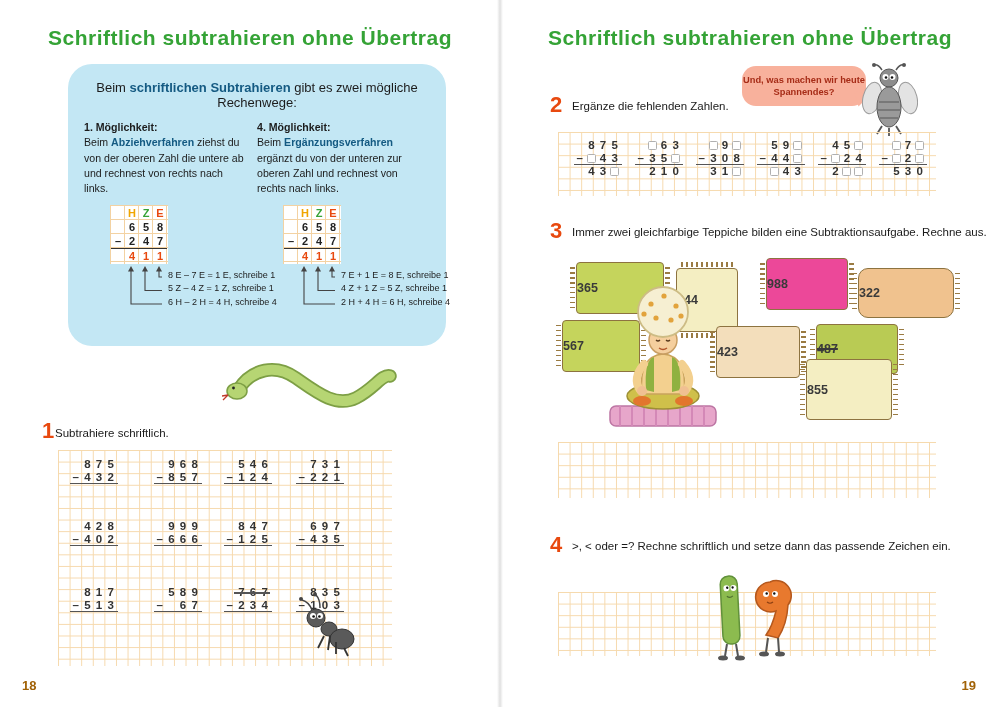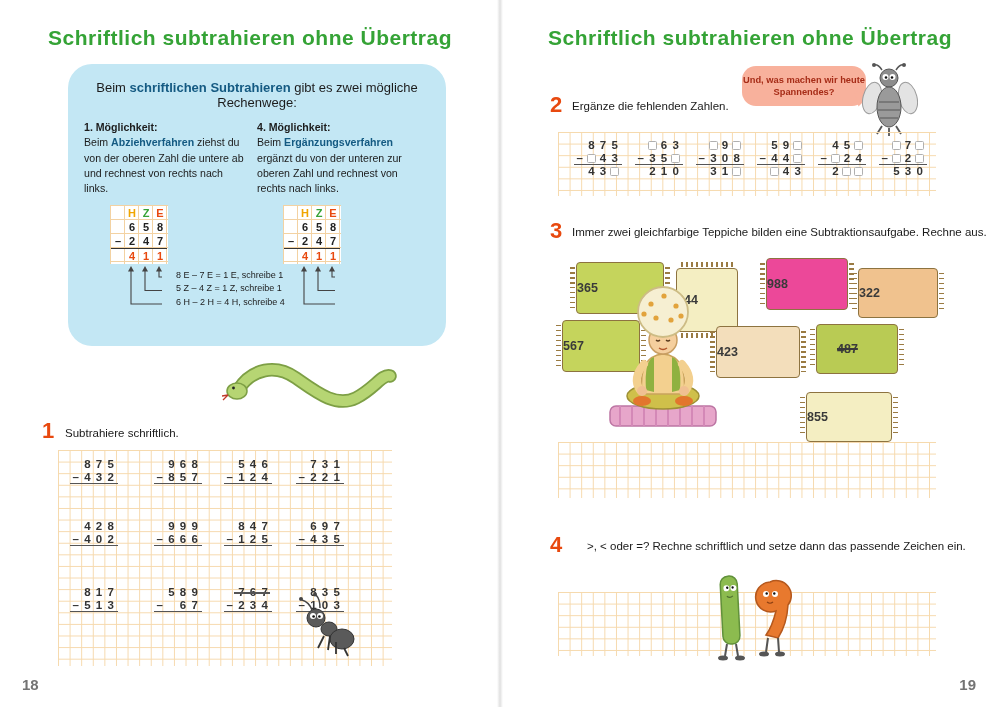--- a/index.html
+++ b/index.html
@@ -6,21 +6,21 @@
   body { font-family:"Liberation Sans", sans-serif; background:#fff; }
   .book { position:relative; width:1000px; height:707px; background:#ffffff; overflow:hidden; }
   .divider { position:absolute; left:497px; top:0; width:6px; height:707px;
              background:linear-gradient(90deg, rgba(0,0,0,0), rgba(0,0,0,0.12), rgba(0,0,0,0)); }
   .page { position:absolute; top:0; width:500px; height:707px; }
   .page-left { left:0; } .page-right { left:500px; }
 
   .page-title { position:absolute; top:26px; left:0; width:100%; text-align:center;
                 font-size:21px; font-weight:bold; color:#35a336; letter-spacing:.5px; white-space:nowrap; }
 
-  .pagenum { position:absolute; bottom:14px; font-size:15px; font-weight:bold; color:#737373; }
+  .pagenum { position:absolute; bottom:14px; font-size:13px; font-weight:bold; color:#a16207; }
   .pagenum.pl { left:22px; } .pagenum.pr { right:24px;text-align:center; }
 
   
   .infobox { position:absolute; left:68px; top:64px; width:378px; height:282px;
              background:#c3e7f4; border-radius:24px; padding:16px 16px 10px; }
   .infobox .intro { font-size:13px; text-align:center; color:#1c1c1c; margin-bottom:10px; }
   .bold-term { font-weight:bold; color:#145a82; }
   .methods { display:flex; margin-bottom:8px; }
   .method { width:50%; font-size:10.6px; line-height:1.45; color:#1c1c1c; padding-right:10px; }
   .method .mhead { font-weight:bold; }
@@ -34,21 +34,21 @@
   .mrow { display:flex; }
   .mrow.sub { border-bottom:1.5px solid #333; }
   .mcell { width:14px; height:14px; line-height:14px; text-align:center;
            font-size:11px; font-weight:bold; color:#222; }
   .mrow.hdr .mcell.p1 { color:#f0a500; }
   .mrow.hdr .mcell.p2 { color:#35a336; }
   .mrow.hdr .mcell.p3 { color:#e8490f; }
   .mrow.res .mcell { color:#e8490f; }
   .arrow-steps { position:relative; height:52px; margin-top:2px; }
   .arrow-steps svg { position:absolute; left:0; top:0; }
-  .steps { position:absolute; left:92px; top:3px; }
+  .steps { position:absolute; left:84px; top:3px; }
   .step-line { font-size:9px; line-height:13.5px; color:#1c1c1c; white-space:nowrap; }
 
   
   .gridpaper { position:absolute;
                background-image:linear-gradient(to right,#f6d9ad 1px,transparent 1px),
                                 linear-gradient(to bottom,#f6d9ad 1px,transparent 1px);
                background-size:11.6px 11.6px; }
 
   
   .exnum { position:absolute; font-size:22px; font-weight:bold; color:#e8490f; }
@@ -203,35 +203,40 @@
                 <path d="M75 5 V11 H78"></path>
                   <path d="M61 5 V24.5 H78"></path>
                   <path d="M47 5 V38 H78"></path>
               </g>
               <g fill="#444">
                 <path d="M75 0 l-3 5.5 h6 z"></path>
                   <path d="M61 0 l-3 5.5 h6 z"></path>
                   <path d="M47 0 l-3 5.5 h6 z"></path>
               </g>
             </svg>
+            <div class="steps">
+                <div class="step-line">7 E + 1 E = 8 E, schreibe 1</div>
+                <div class="step-line">4 Z + 1 Z = 5 Z, schreibe 1</div>
+                <div class="step-line">2 H + 4 H = 6 H, schreibe 4</div>
+              </div>
           </div>
         </div>
       </div>
     </div>
 
     <svg class="illu" style="left:222px;top:354px;" width="178" height="70" viewBox="0 0 178 70">
       <path d="M16 36 C 30 14, 54 10, 74 24 C 94 38, 114 54, 134 44 C 152 35, 160 20, 168 22" fill="none" stroke="#7d9f45" stroke-width="13.5" stroke-linecap="round"></path>
       <path d="M16 36 C 30 14, 54 10, 74 24 C 94 38, 114 54, 134 44 C 152 35, 160 20, 168 22" fill="none" stroke="#b6d573" stroke-width="10" stroke-linecap="round"></path>
       <ellipse cx="15" cy="37" rx="10" ry="8" fill="#b6d573" stroke="#7d9f45" stroke-width="1.5"></ellipse>
       <circle cx="11.5" cy="34" r="1.4" fill="#222"></circle>
       <path d="M6 41 l-5 5 M6 41 l-6 1" stroke="#c0392b" stroke-width="1.3" fill="none"></path>
     </svg>
 
     <span class="exnum" style="left:42px;top:418px;">1</span>
-    <span class="exinstr" style="left:65px;top:427px;text-align:center;">Subtrahiere schriftlich.</span>
+    <span class="exinstr" style="left:55px;top:427px;text-align:center;">Subtrahiere schriftlich.</span>
     <div class="gridpaper" style="left:58px;top:450px;width:334px;height:216px;">
         <div class="vprob" style="left: 12px; top: 8px;">
           <div class="prow top">
             <span class="cell"></span>
             <span class="cell">8</span>
             <span class="cell">7</span>
             <span class="cell">5</span>
           </div>
           <div class="prow sub">
             <span class="cell">–</span>
@@ -613,33 +618,33 @@
     <div class="illu" style="left:0;top:0;width:500px;height:707px;pointer-events:none;">
         <div class="carpet h" style="left: 76px; top: 262px; width: 88px; height: 52px; background: rgb(197, 212, 92);">
           <span class="cval">365</span>
         </div>
         <div class="carpet v" style="left: 176px; top: 268px; width: 62px; height: 64px; background: rgb(244, 238, 194);">
           <span class="cval">244</span>
         </div>
         <div class="carpet h" style="left: 266px; top: 258px; width: 82px; height: 52px; background: #ec4899;">
           <span class="cval">988</span>
         </div>
-        <div class="carpet h" style="left: 358px; top: 268px; width: 80px; height: 50px; background: rgb(240, 194, 142);">
+        <div class="carpet h" style="left: 358px; top: 268px; width: 96px; height: 50px; background: rgb(240, 194, 142); border-radius: 10px;">
           <span class="cval">322</span>
         </div>
         <div class="carpet h" style="left: 62px; top: 320px; width: 78px; height: 52px; background: rgb(197, 212, 92);">
           <span class="cval">567</span>
         </div>
         <div class="carpet h" style="left: 216px; top: 326px; width: 84px; height: 52px; background: rgb(243, 222, 187);">
           <span class="cval">423</span>
         </div>
-        <div class="carpet h" style="left: 316px; top: 324px; width: 82px; height: 50px; background: rgb(185, 203, 84); padding-left: 20px;">
+        <div class="carpet h" style="left: 316px; top: 324px; width: 82px; height: 50px; background: rgb(185, 203, 84);">
           <span class="cval struck">487</span>
         </div>
-        <div class="carpet h" style="left: 306px; top: 392px; width: 86px; height: 50px; background: rgb(244, 238, 194);">
+        <div class="carpet h" style="left: 306px; top: 359px; width: 86px; height: 61px; background: rgb(244, 238, 194);">
           <span class="cval">855</span>
         </div>
       </div>
 
     <svg class="illu" style="left:104px;top:278px;" width="118" height="156" viewBox="0 0 118 156">
       <rect x="6" y="128" width="106" height="20" rx="6" fill="#e7a6ca" stroke="#bd76a4" stroke-width="1.5"></rect>
       <path d="M16 128 v20 M28 128 v20 M40 128 v20 M52 128 v20 M64 128 v20 M76 128 v20 M88 128 v20 M100 128 v20" stroke="#d488b7" stroke-width="2"></path>
       <ellipse cx="59" cy="118" rx="36" ry="13" fill="#cfc04a" stroke="#9d9034" stroke-width="1.5"></ellipse>
       <ellipse cx="38" cy="123" rx="9" ry="5" fill="#e2762d"></ellipse>
       <ellipse cx="80" cy="123" rx="9" ry="5" fill="#e2762d"></ellipse>
@@ -659,21 +664,21 @@
       <circle cx="72" cy="28" r="2.6" fill="#e2a33c"></circle>
         <circle cx="52" cy="40" r="2.6" fill="#e2a33c"></circle>
       <circle cx="67" cy="42" r="2.6" fill="#e2a33c"></circle>
         <circle cx="40" cy="36" r="2.6" fill="#e2a33c"></circle>
       <circle cx="77" cy="38" r="2.6" fill="#e2a33c"></circle>
     </svg>
 
     <div class="gridpaper" style="left:58px;top:442px;width:378px;height:56px;"></div>
 
     <span class="exnum" style="left:50px;top:532px;">4</span>
-    <span class="exinstr" style="left:87px;top:540px;">&gt;, &lt; oder =? Rechne schriftlich und setze dann das passende Zeichen ein.</span>
+    <span class="exinstr" style="left:72px;top:540px;">&gt;, &lt; oder =? Rechne schriftlich und setze dann das passende Zeichen ein.</span>
 
 
     <div class="gridpaper" style="left:58px;top:592px;width:378px;height:64px;"></div>
 
     <svg class="illu" style="left:212px;top:572px;" width="40" height="92" viewBox="0 0 40 92">
       <g transform="rotate(-3 20 46)">
         <rect x="10" y="4" width="17" height="68" rx="8" fill="#8cbb4f" stroke="#61913a" stroke-width="1.5"></rect>
         <circle cx="16" cy="16" r="3" fill="#fff"></circle>
           <circle cx="23" cy="16" r="3" fill="#fff"></circle>
         <circle cx="16.8" cy="15.5" r="1.2" fill="#111"></circle>

